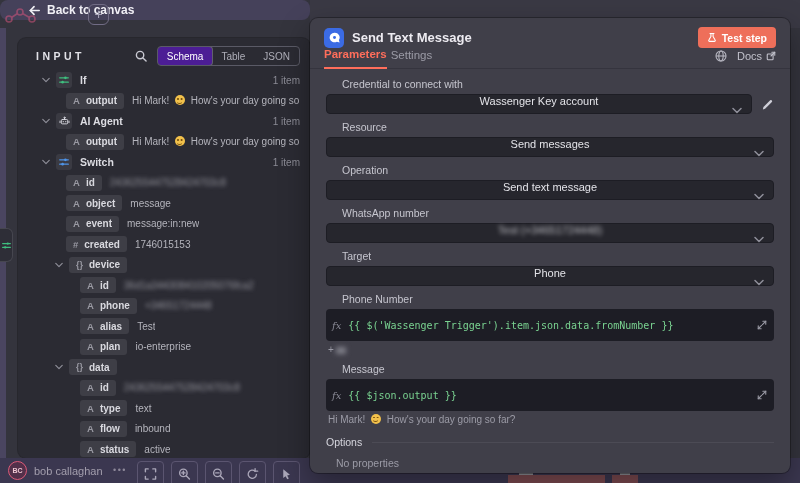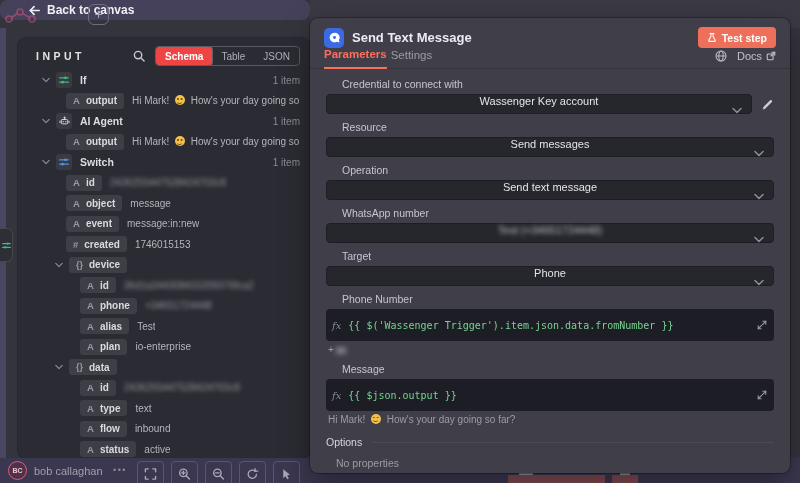--- a/index.html
+++ b/index.html
@@ -32,21 +32,21 @@
     border-radius:0 6px 6px 0;display:flex;align-items:center;justify-content:center;box-sizing:border-box;}
 
   
   .input-panel{position:absolute;left:18px;top:38px;width:292px;height:420px;background:#2b2b33;border-radius:8px;
     box-shadow:0 0 0 1px rgba(0,0,0,.25);overflow:hidden;}
   .input-header{height:24px;display:flex;align-items:center;padding:6px 10px 0 18px;}
   .input-title{font-size:10.5px;font-weight:700;letter-spacing:3.5px;color:#e2e2e8;}
   .search-ic{margin-left:auto;margin-right:10px;color:#c9c9d2;display:flex;}
   .seg{display:flex;height:20px;border:1px solid #5a5a66;border-radius:4px;overflow:hidden;box-sizing:border-box;}
   .seg-item{padding:0 9px;font-size:10px;color:#aeaeb8;display:flex;align-items:center;}
-  .seg-item.active{background:#ef4444;color:#ffffff;font-weight:700;border-radius:3px;box-shadow:0 0 0 1px #61616b;}
+  .seg-item.active{background:#4c1d95;color:#ffffff;font-weight:400;border-radius:3px;box-shadow:0 0 0 1px #61616b;}
   .tree{padding-top:2px;}
   .trow{height:20.5px;display:flex;align-items:center;white-space:nowrap;overflow:hidden;padding-right:10px;}
   .caret{color:#8d8d97;display:flex;margin-right:6px;flex:0 0 auto;}
   .nicon{width:16px;height:16px;border-radius:3px;background:#3a3a42;display:flex;align-items:center;justify-content:center;margin-right:8px;flex:0 0 auto;}
   .nlabel{font-size:10.5px;font-weight:700;color:#dcdce2;}
   .badge{margin-left:auto;font-size:10px;color:#8b8b95;}
   .chip{display:inline-flex;align-items:center;gap:6px;background:#3e3e46;border-radius:3px;padding:2.5px 7px;flex:0 0 auto;}
   .tchar{font-size:9.5px;font-weight:700;color:#9a9aa3;}
   .kname{font-size:10px;font-weight:700;color:#d9d9df;}
   .kval{font-size:10px;color:#b4b4bc;margin-left:8px;overflow:hidden;text-overflow:clip;}

